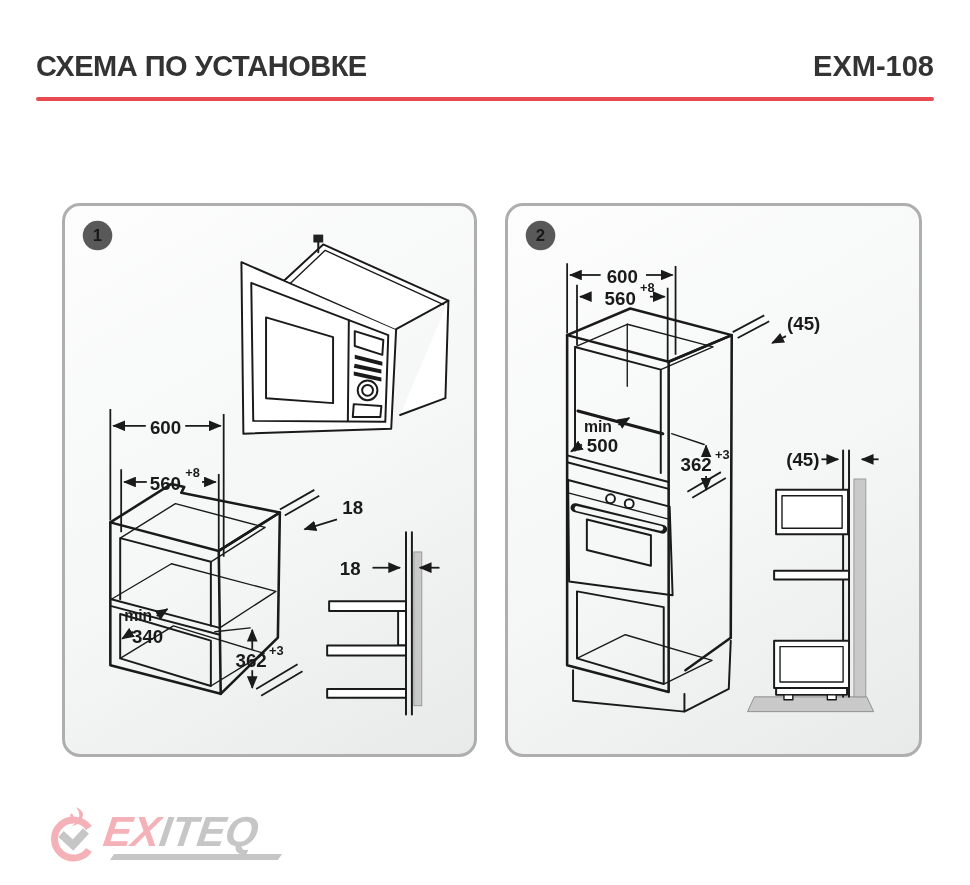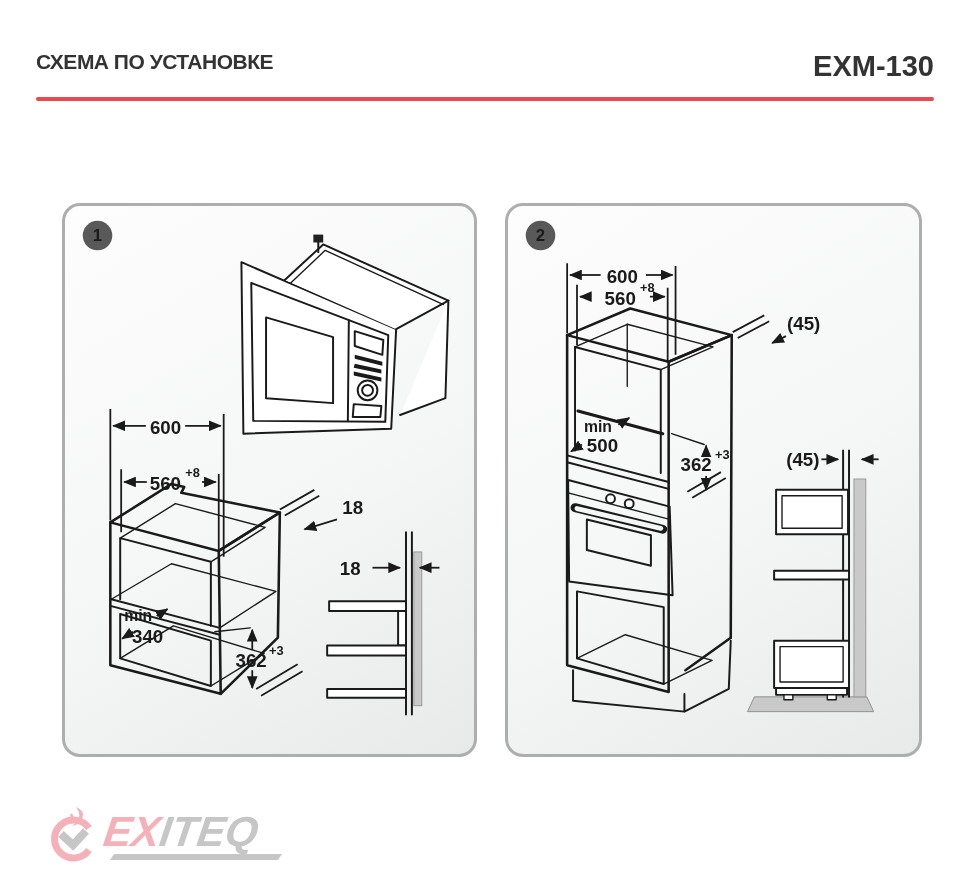--- a/index.html
+++ b/index.html
@@ -1,21 +1,21 @@
 <!DOCTYPE html>
 <html><head>
 <meta charset="utf-8">
 <style>
   html,body{margin:0;padding:0;}
   body{
     width:970px;height:885px;position:relative;background:#ffffff;
     font-family:"Liberation Sans",sans-serif;overflow:hidden;
   }
   .header-title{
-    position:absolute;left:36px;top:50px;font-size:21px;font-weight:bold;
+    position:absolute;left:36px;top:50px;font-size:29px;font-weight:bold;
     color:#333;letter-spacing:-0.5px;white-space:nowrap;
   }
   .header-model{
     position:absolute;right:36px;top:50px;font-size:29px;font-weight:bold;
     color:#333;white-space:nowrap;
   }
   .rule{
     position:absolute;left:36px;right:36px;top:97px;height:4px;
     background:#e84a52;border-radius:2px;
   }
@@ -44,21 +44,21 @@
   .logo-iteq{color:#c6c6c6;}
   .logo-underline{
     position:absolute;left:66px;top:50px;width:168px;height:6px;
     background:#c6c6c6;transform:skewX(-35deg);
   }
 </style>
 </head>
 <body>
 
 <div class="header-title">СХЕМА ПО УСТАНОВКЕ</div>
-<div class="header-model">EXM-130</div>
+<div class="header-model">EXM-108</div>
 <div class="rule"></div>
 
 <div class="panel" id="panel1">
 <svg viewBox="0 0 415 554">
   <defs>
     <marker id="p1ah" viewBox="0 0 12 10" markerWidth="13" markerHeight="11" refX="11" refY="5" orient="auto" markerUnits="userSpaceOnUse">
       <path d="M0,0 L12,5 L0,10 Z" fill="#1a1a1a"></path>
     </marker>
   </defs>
 

